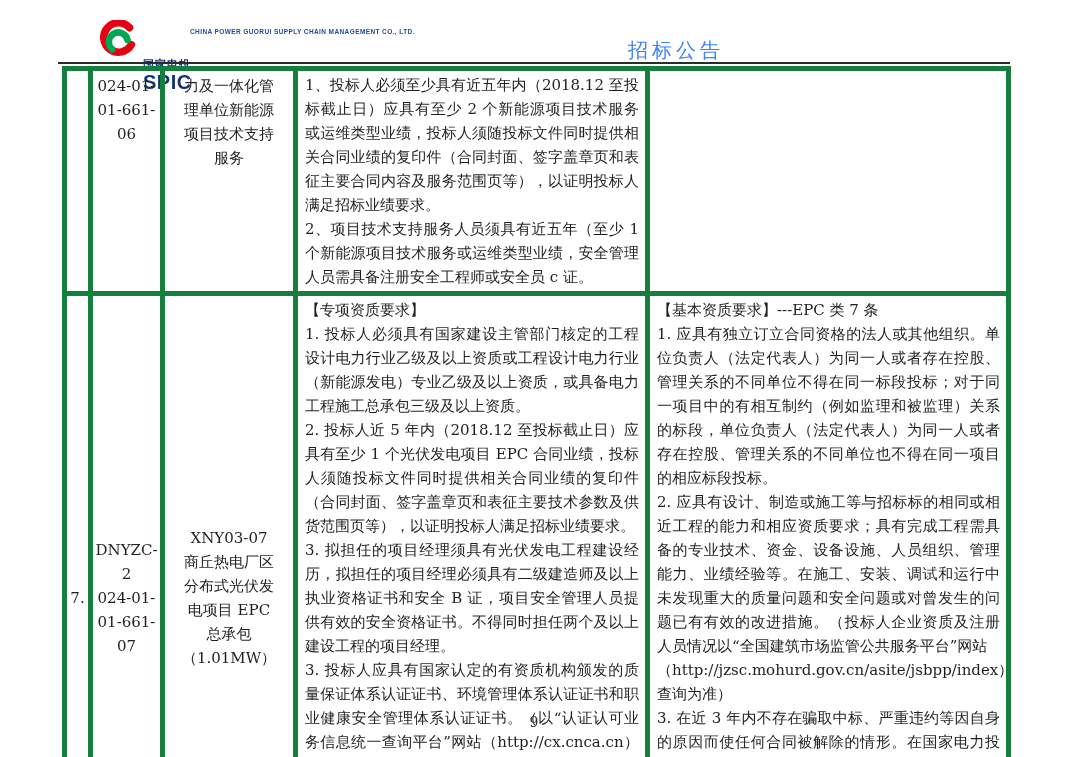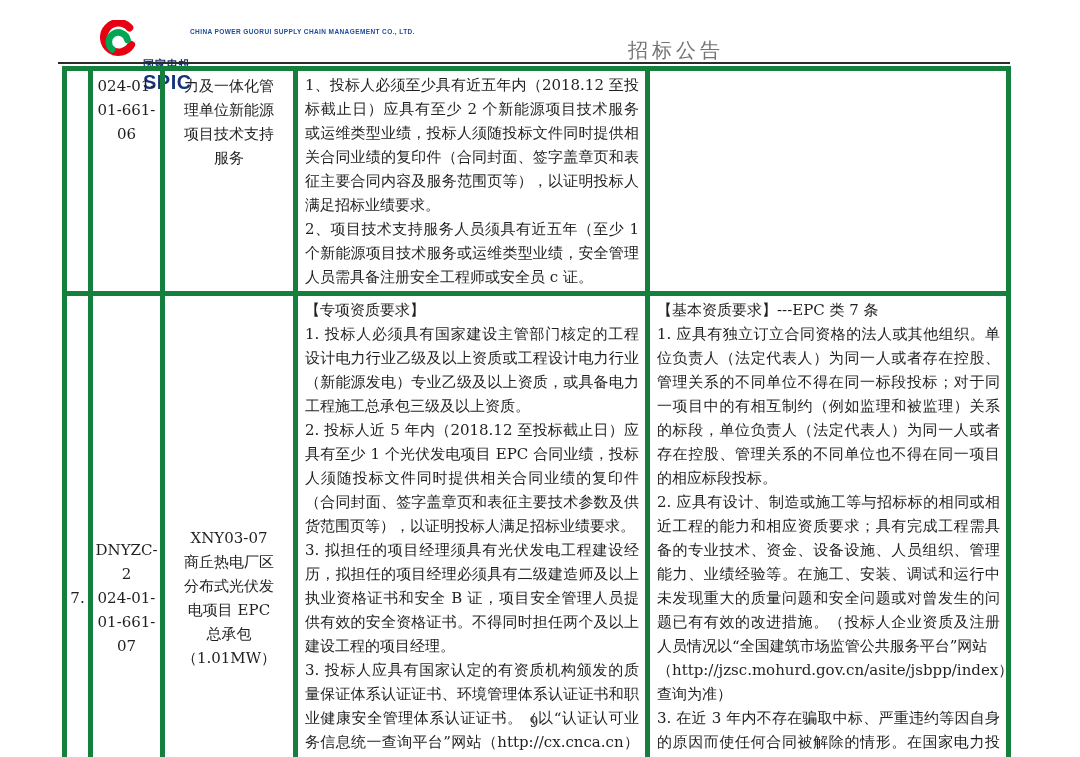--- a/index.html
+++ b/index.html
@@ -7,21 +7,21 @@
   body { position:relative; font-family:"DejaVu Serif","Liberation Serif",serif; color:#1f1f1f; }
 
   
   .logo-icon { position:absolute; left:100px; top:20px; width:38px; height:38px; }
   .logo-textblock { position:absolute; left:143px; top:23px; line-height:1; font-family:"Liberation Sans",sans-serif; }
   .logo-cn { font-size:11px; font-weight:bold; color:#15337a; letter-spacing:1px;margin-top:36px; }
   .logo-en { font-size:20px; font-weight:bold; color:#15337a; margin-top:2px; letter-spacing:0.5px; }
   .company-block { position:absolute; left:190px; top:24px; font-family:"Liberation Sans",sans-serif; }
   .company-cn { font-size:19px; font-weight:bold; color:#1d4da1; letter-spacing:1.5px; }
   .company-en { font-size:6.5px; color:#1d4da1; margin-top:4px; letter-spacing:0.4px; font-weight:bold; }
-  .doc-title { position:absolute; left:628px; top:37px; font-size:20px; color:#737373; letter-spacing:4px; }
+  .doc-title { position:absolute; left:628px; top:37px; font-size:20px; color:#3b82f6; letter-spacing:4px; }
   .header-rule { position:absolute; left:58px; top:62px; width:952px; height:2px; background:#2b2b2b; }
 
   
   table.main { position:absolute; left:62px; top:66px; width:944px; border-collapse:collapse; table-layout:fixed; }
   table.main, table.main td { border:5px solid #15803d; }
   table.main { border:2px solid #2b2b2b; }
   td { font-size:15px; line-height:24px; color:#1f1f1f; overflow:hidden; }
   td.top { vertical-align:top; }
   td.mid { vertical-align:middle; }
   td.center { text-align:center; }

